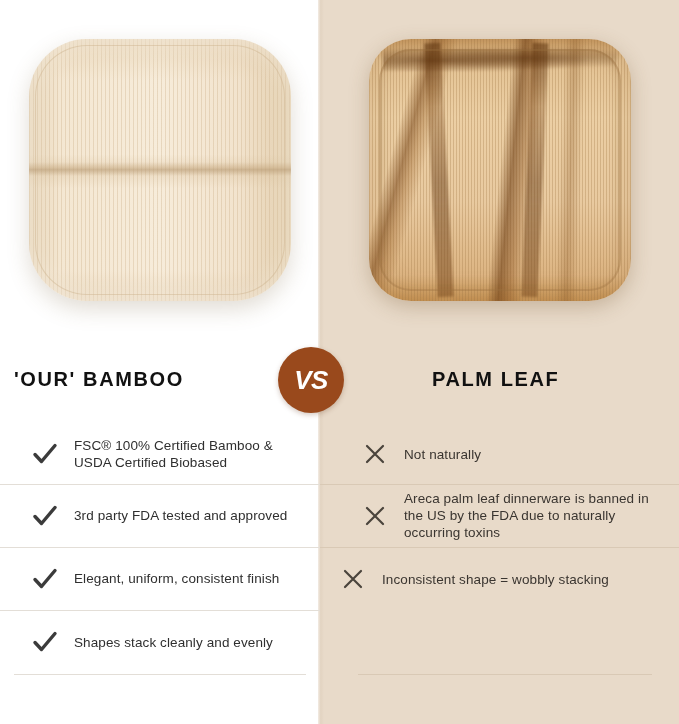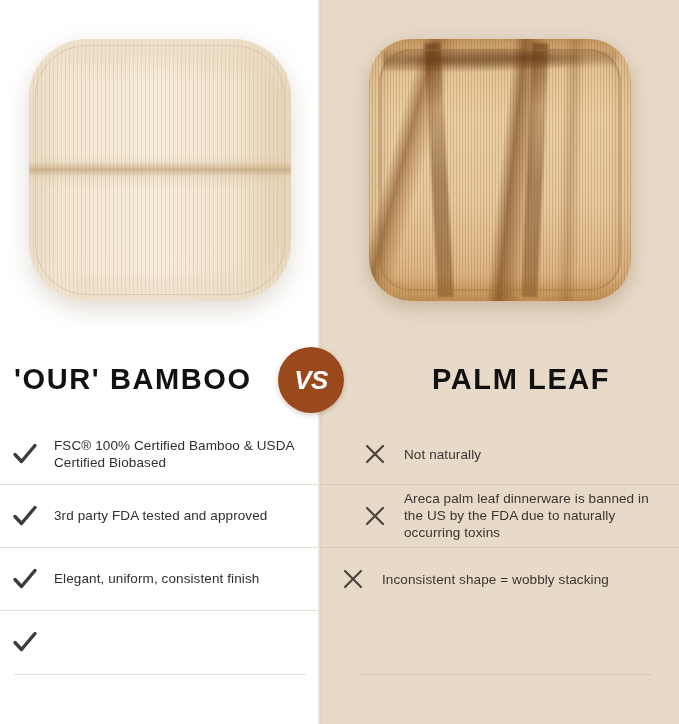--- a/index.html
+++ b/index.html
@@ -140,21 +140,21 @@
   }
 
   
   .titles{
     position:absolute;left:0;top:340px;width:679px;height:78px;
   }
   .title{
     position:absolute;top:0;height:78px;
     display:flex;align-items:center;
     font-weight:700;
-    font-size:29px;
+    font-size:20px;
     letter-spacing:1.6px;
     color:#111111;
     white-space:nowrap;
   }
   .title-left{left:14px;}
   .title-right{left:432px;}
 
   .vs-badge{
     position:absolute;left:278px;top:347px;
     width:66px;height:66px;border-radius:50%;
@@ -176,21 +176,21 @@
   }
   .col-left{left:0;width:320px;}
   .col-right{left:320px;width:359px;}
 
   .row{
     position:relative;
     display:flex;
     align-items:center;
     box-sizing:border-box;
   }
-  .col-left .row{padding:0 20px 0 8px;}
+  .col-left .row{padding:0 20px 0 28px;}
   .col-right .row{padding:0 14px 0 38px;}
 
   .row-sep{
     position:absolute;left:0;right:0;top:0;height:1px;
     background:#e3ded7;
   }
   .col-right .row-sep{background:#d9c9b5;}
   .col-left .row:first-child .row-sep{display:none;}
   .col-right .row:first-child .row-sep{display:none;}
 
@@ -285,20 +285,21 @@
         <div class="row-text">Elegant, uniform, consistent finish</div>
       </div>
 
       <div class="row" style="height:64px;">
         <div class="row-sep"></div>
         <div class="mark">
           <svg width="26" height="26" viewBox="0 0 26 26" aria-hidden="true">
             <path d="M3 13.5 L9.5 20.5 L23 4.5" fill="none" stroke="#3b3b3b" stroke-width="3.4" stroke-linecap="round" stroke-linejoin="round"></path>
           </svg>
         </div>
+        <div class="row-text">Shapes stack cleanly and evenly</div>
       </div>
 
     </div>
 
     <div class="col col-right">
 
       <div class="row" style="height:60px;">
 
         <div class="mark">
           <svg width="24" height="24" viewBox="0 0 24 24" aria-hidden="true">

